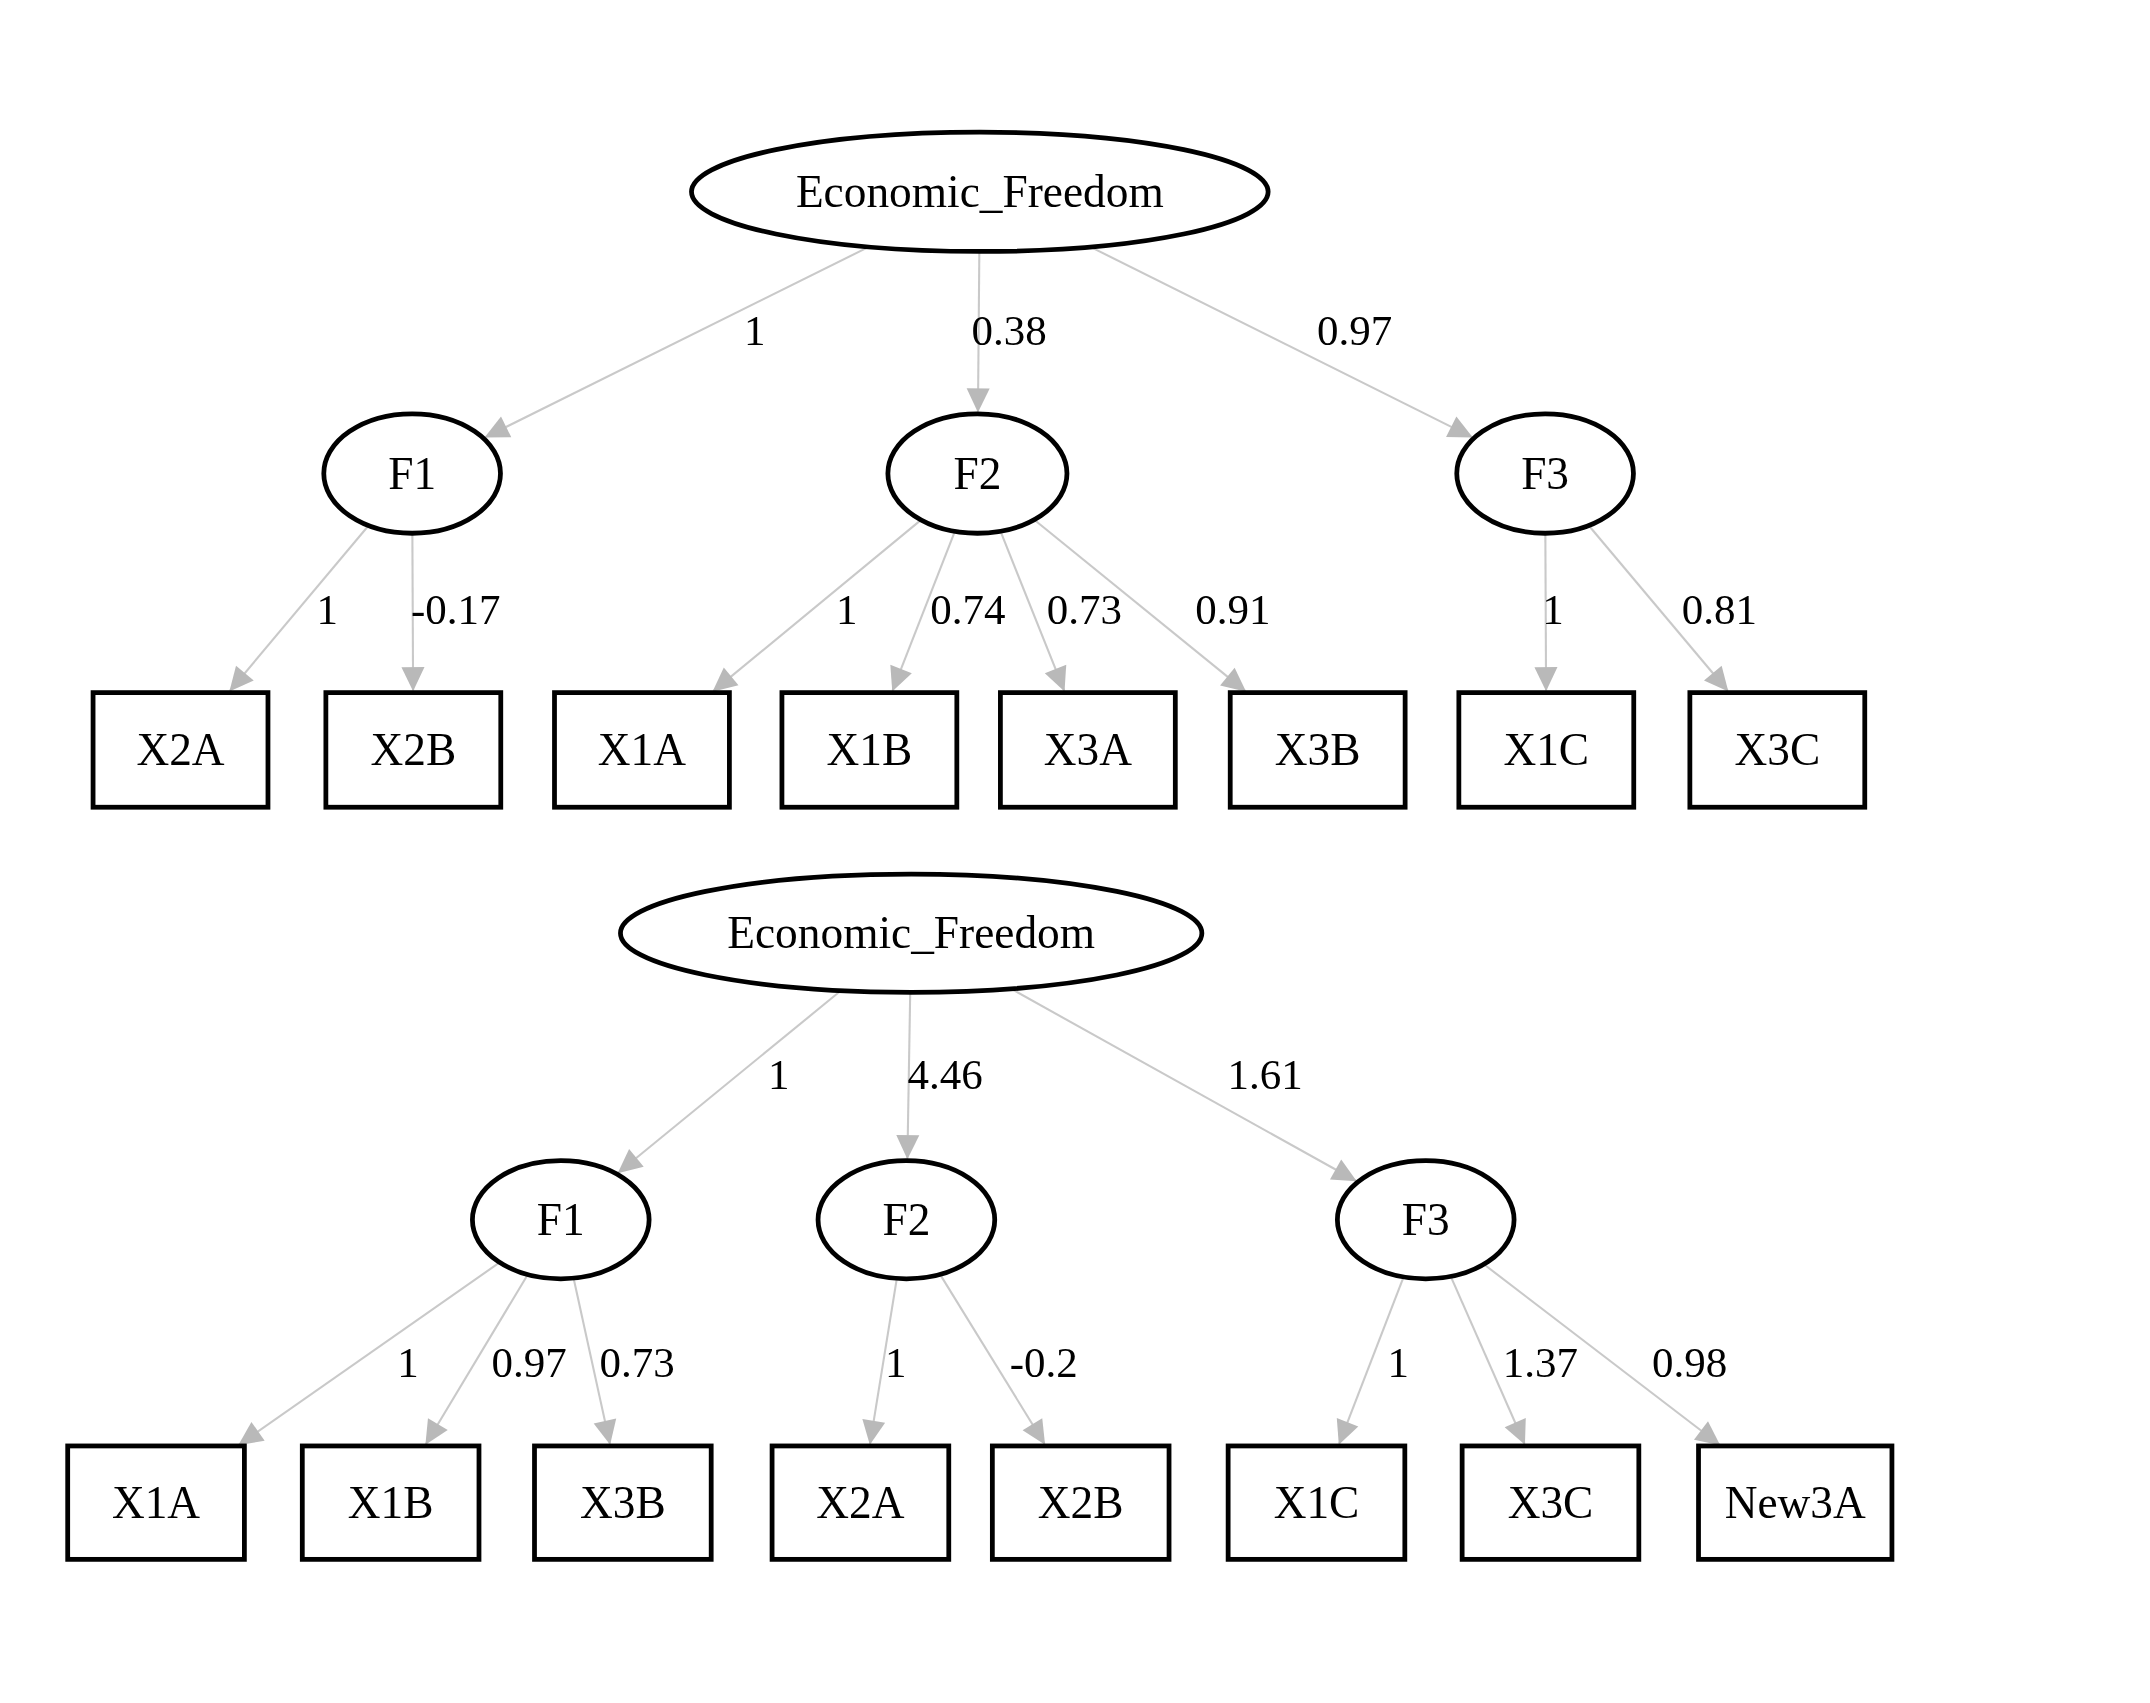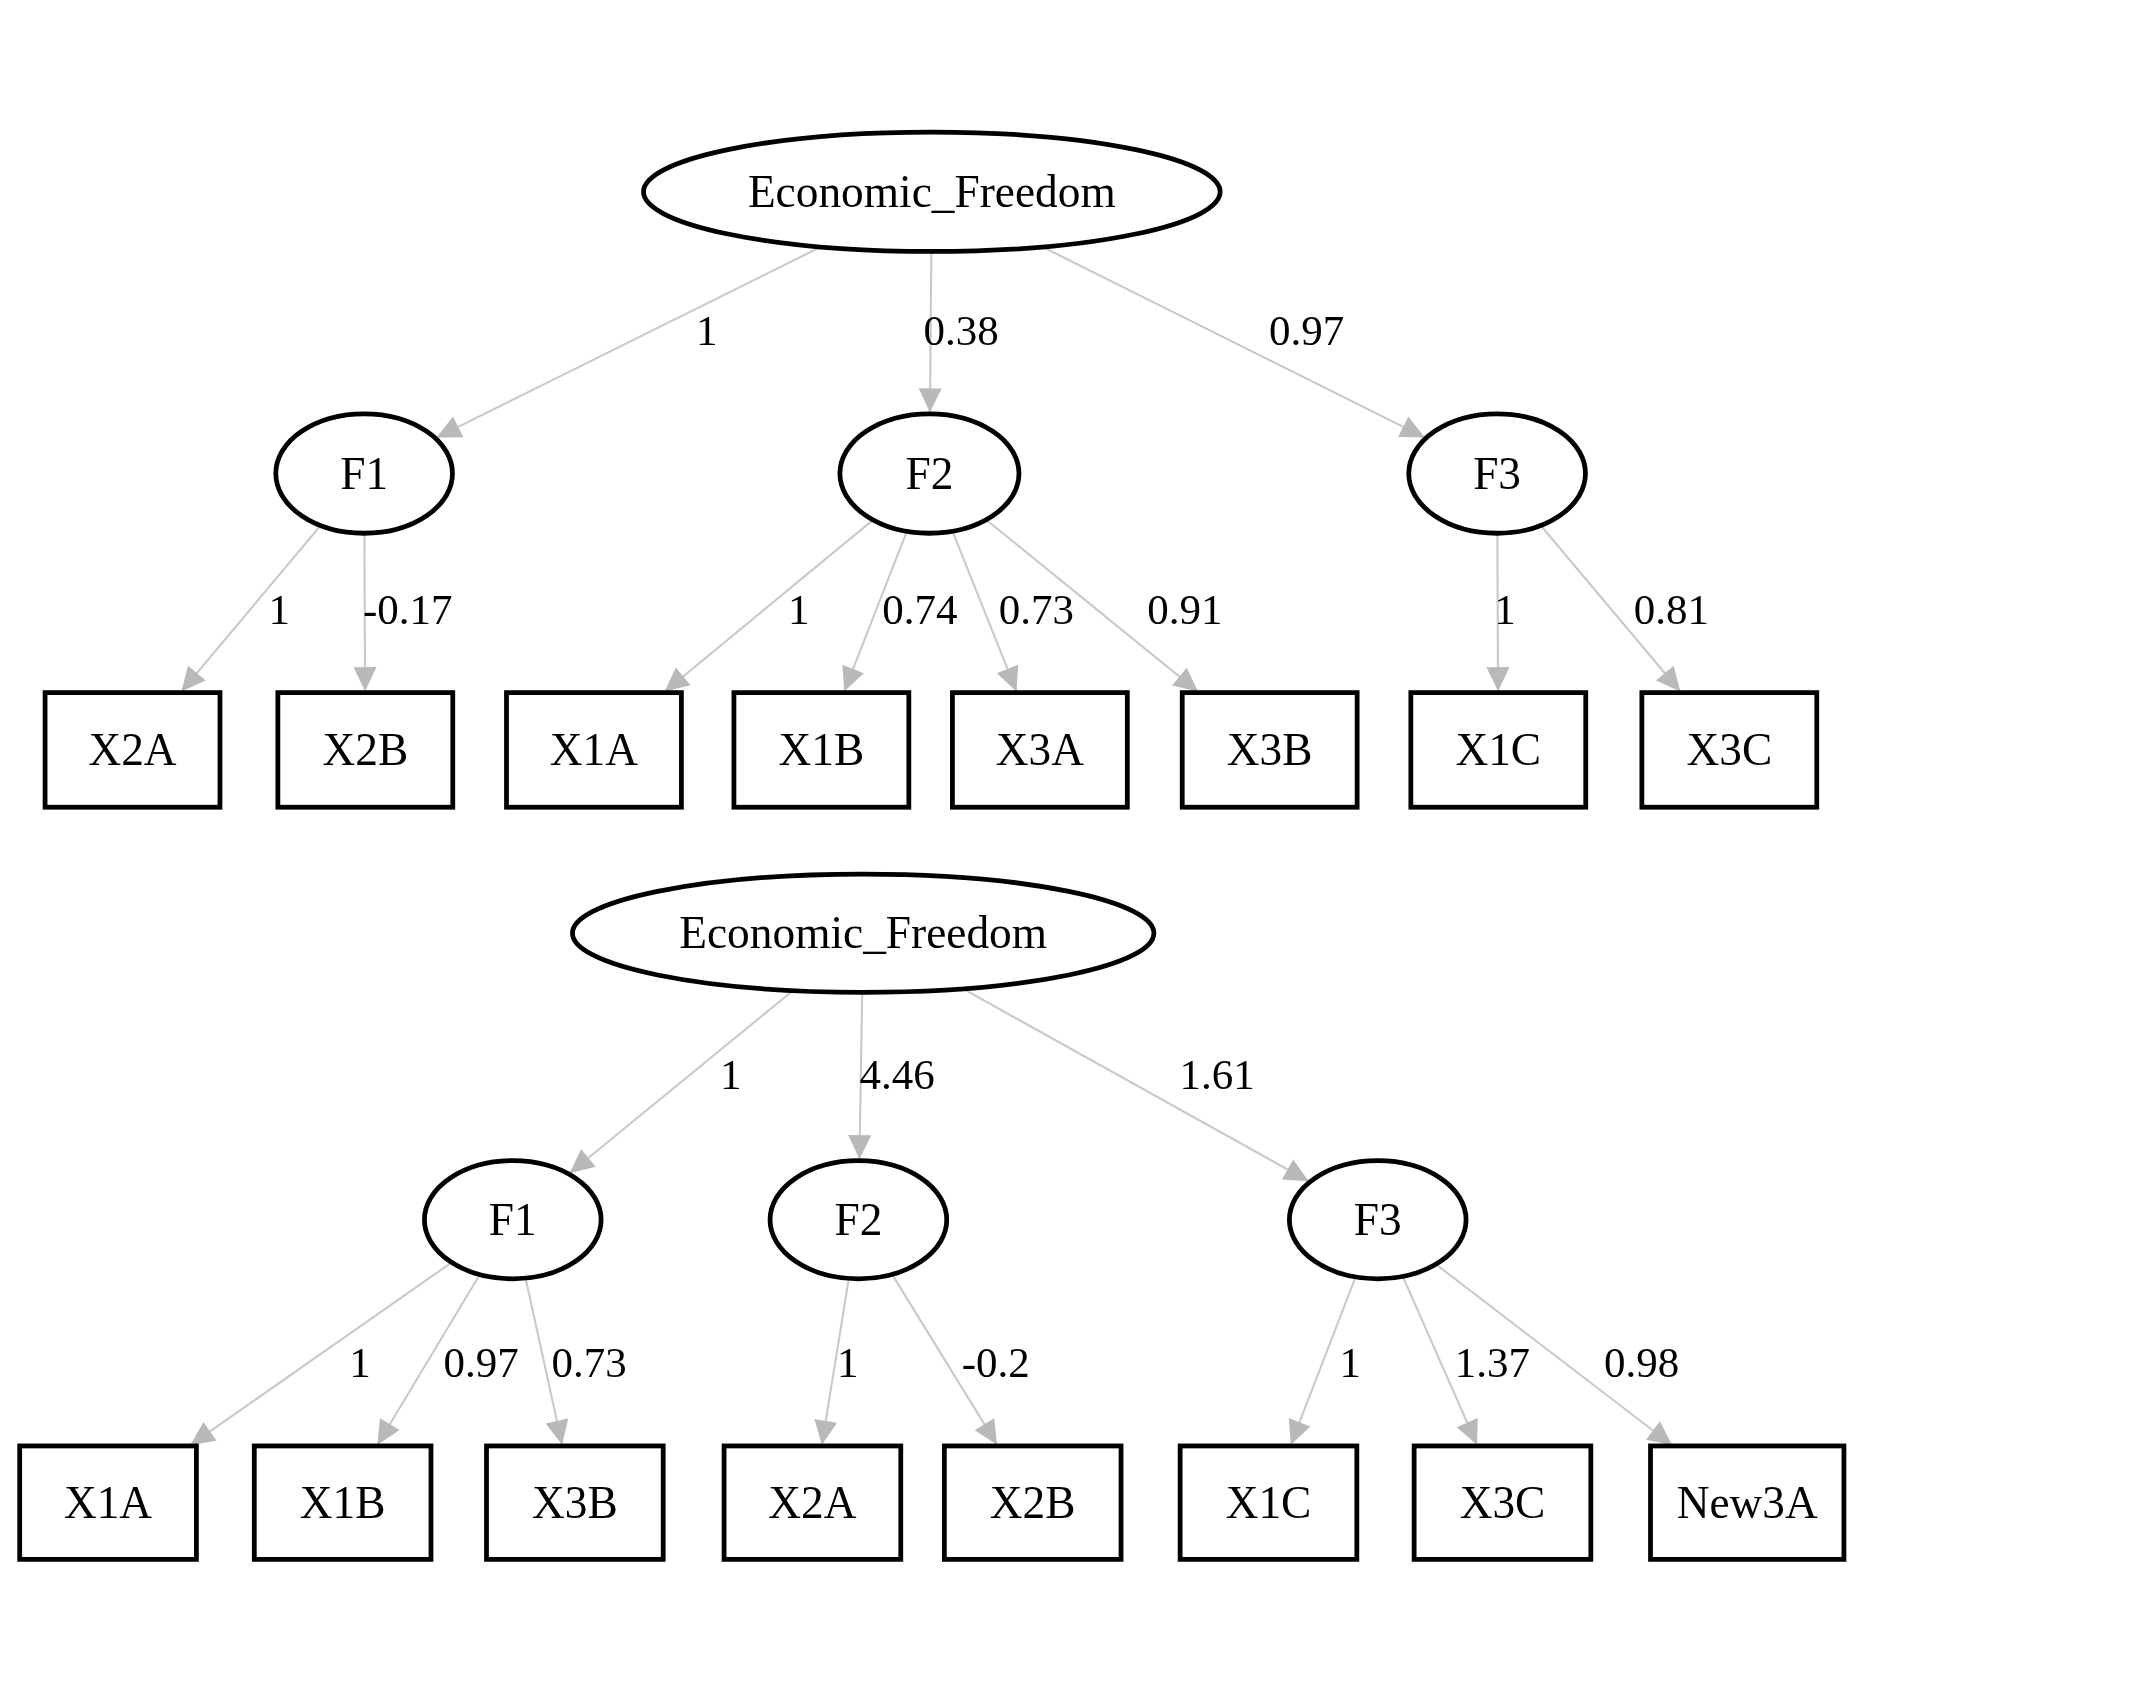--- a/index.html
+++ b/index.html
@@ -7,20 +7,21 @@
     margin: 0;
     padding: 0;
     background: #ffffff;
   }
   .stage {
     position: relative;
     width: 1869px;
     height: 1704px;
     background: #ffffff;
     overflow: hidden;
+    margin-left: 48px;
   }
   svg {
     display: block;
     width: 100%;
     height: 100%;
   }
   svg text {
     font-family: "Liberation Serif", "DejaVu Serif", serif;
     fill: #000000;
   }

